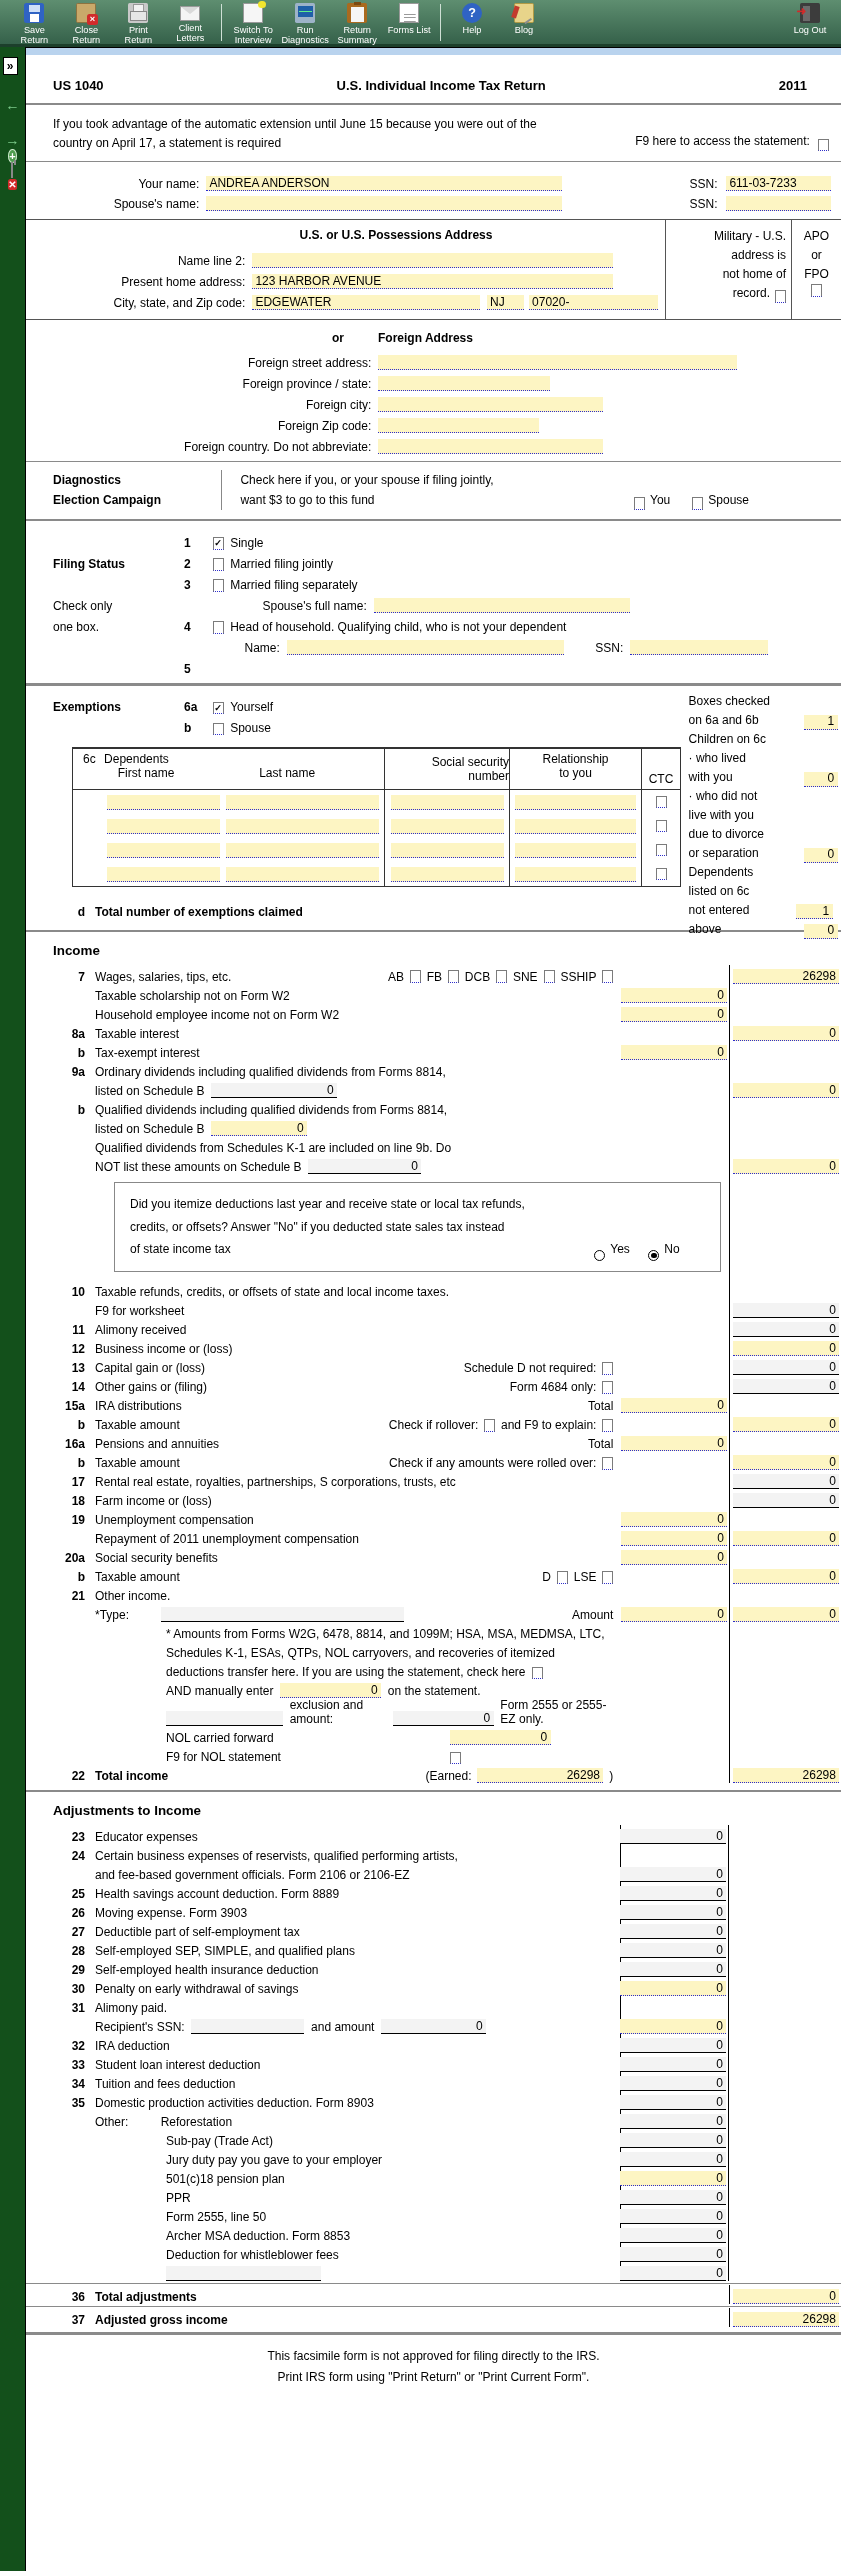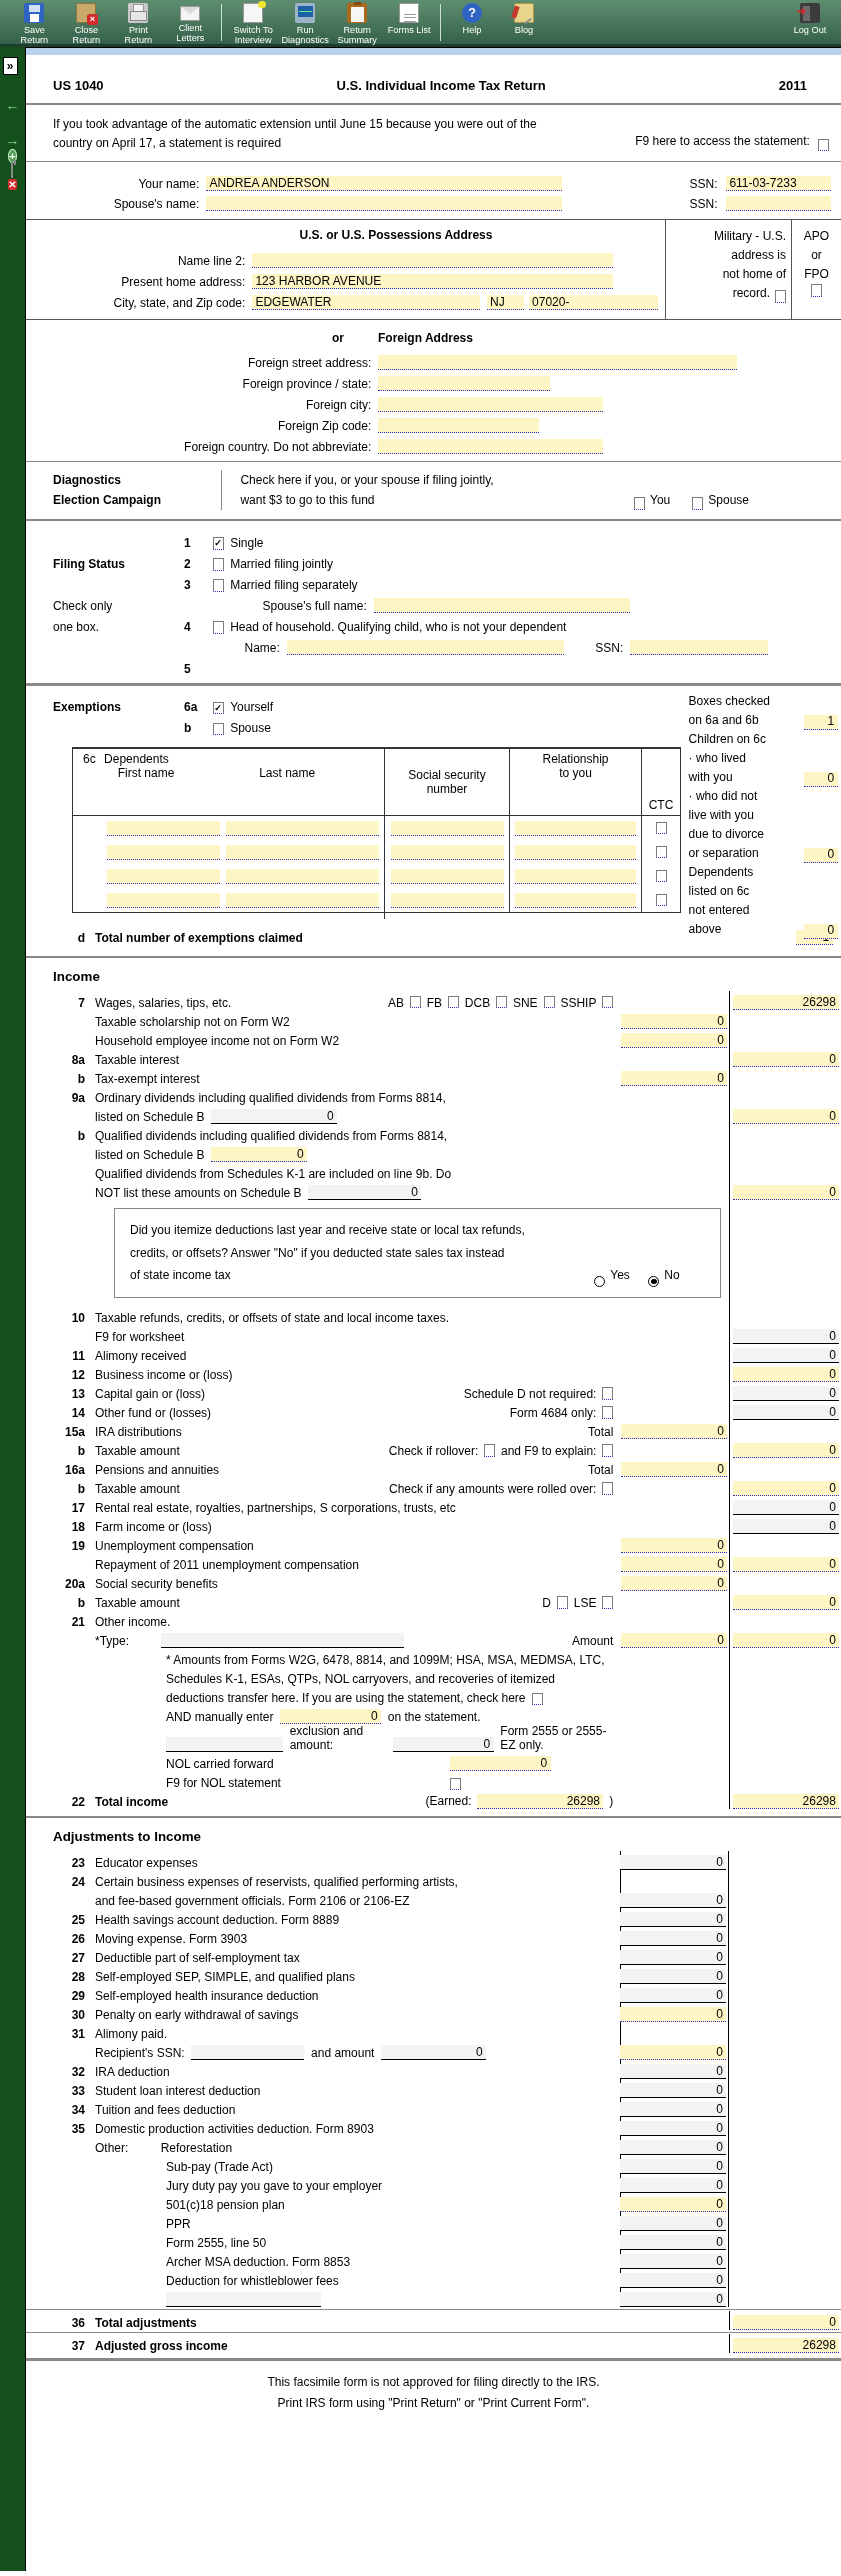--- a/index.html
+++ b/index.html
@@ -113,35 +113,35 @@
   .fsbody{display:flex;gap:6.7px;align-items:flex-end;flex:1}
   .bold{font-weight:bold}
   
   .exwrap{position:relative}
   .exright{position:absolute;right:3.4px;top:3.4px;width:149px;line-height:19px}
   .exline{display:flex;align-items:flex-end;height:19px}
   .exline .fld{width:34px;margin-left:auto}
   .deptab{margin:11.7px 0 0 46px;width:609px;border:0.8px solid #333;border-top:2.5px double #333}
   .dephdr{display:flex;border-bottom:0.8px solid #333}
   .dcol1{width:311px;padding:3.4px 0 3.4px 10px}
-  .dcol2{width:125px;border-left:0.8px solid #333;text-align:center;padding:19px 0}
+  .dcol2{width:125px;border-left:0.8px solid #333;text-align:right;padding:6px 0}
   .dcol3{width:132px;border-left:0.8px solid #333;text-align:center;padding:3.4px 0}
   .dcol4{width:39px;border-left:0.8px solid #333;text-align:center;display:flex;align-items:flex-end;justify-content:center;padding:3.4px 0}
   .dnames{display:flex;gap:6.7px}
   .deprow{display:flex;align-items:center;height:24px}
   .deprow .dcol2,.deprow .dcol3,.deprow .dcol4{height:24px;display:flex;align-items:center;justify-content:center}
   .drow-label{display:flex;gap:8.4px;padding-left:29px}
   
   .row{display:flex;align-items:flex-end;min-height:19px;padding-left:25px}
   .num{width:44px;text-align:right;padding-right:10px;font-weight:bold;flex:none;white-space:nowrap}
   .lblz{flex:1;display:flex;align-items:flex-end;gap:6.7px;min-width:0}
   .lbl{white-space:nowrap}
   .pre{width:59px;flex:none}
   .ind2 .lblz{padding-left:71px}
-  .tail{margin-left:auto;display:flex;align-items:flex-start;gap:5.9px;padding-right:6.7px;white-space:nowrap}
+  .tail{margin-left:auto;display:flex;align-items:center;gap:5.9px;padding-right:6.7px;white-space:nowrap}
   .cmid{width:109px;flex:none;display:flex;justify-content:flex-end;align-items:flex-end;align-self:stretch}
   .cright{width:112px;flex:none;display:flex;justify-content:flex-end;align-items:flex-end;align-self:stretch}
   .cmid .fld,.cright .fld{width:106px;margin:0 1.7px 0 0}
   .inc .cright{border-left:0.8px solid #000}
   .adj .cmid{border-left:0.8px solid #000;border-right:0.8px solid #000}
   .adj .row.nomid .cmid{border:none}
   .adj .row.nomid .cright{border-left:0.8px solid #000}
   .qrow{display:flex;align-items:stretch;padding-left:25px}
   .qbox{flex:1;border:0.8px solid #888;margin:8.4px 8.4px 8.4px 63px;padding:10px 15px;line-height:22.6px}
   .qline3{display:flex;align-items:flex-end}
@@ -860,21 +860,21 @@
           <span class="cmid"></span>
           <span class="cright">
             <span class="fld g" style="width: 106px;">
               <span>0</span>
             </span>
           </span>
         </div>
         <div class="row">
           <span class="num">14</span>
           <span class="lblz">
-            <span class="lbl">Other fund or  (losses)</span>
+            <span class="lbl">Other gains or  (filing)</span>
             <span class="tail">
               <span>Form 4684 only:</span>
               <span class="cb"></span>
             </span>
           </span>
           <span class="cmid"></span>
           <span class="cright">
             <span class="fld g" style="width: 106px;">
               <span>0</span>
             </span>

